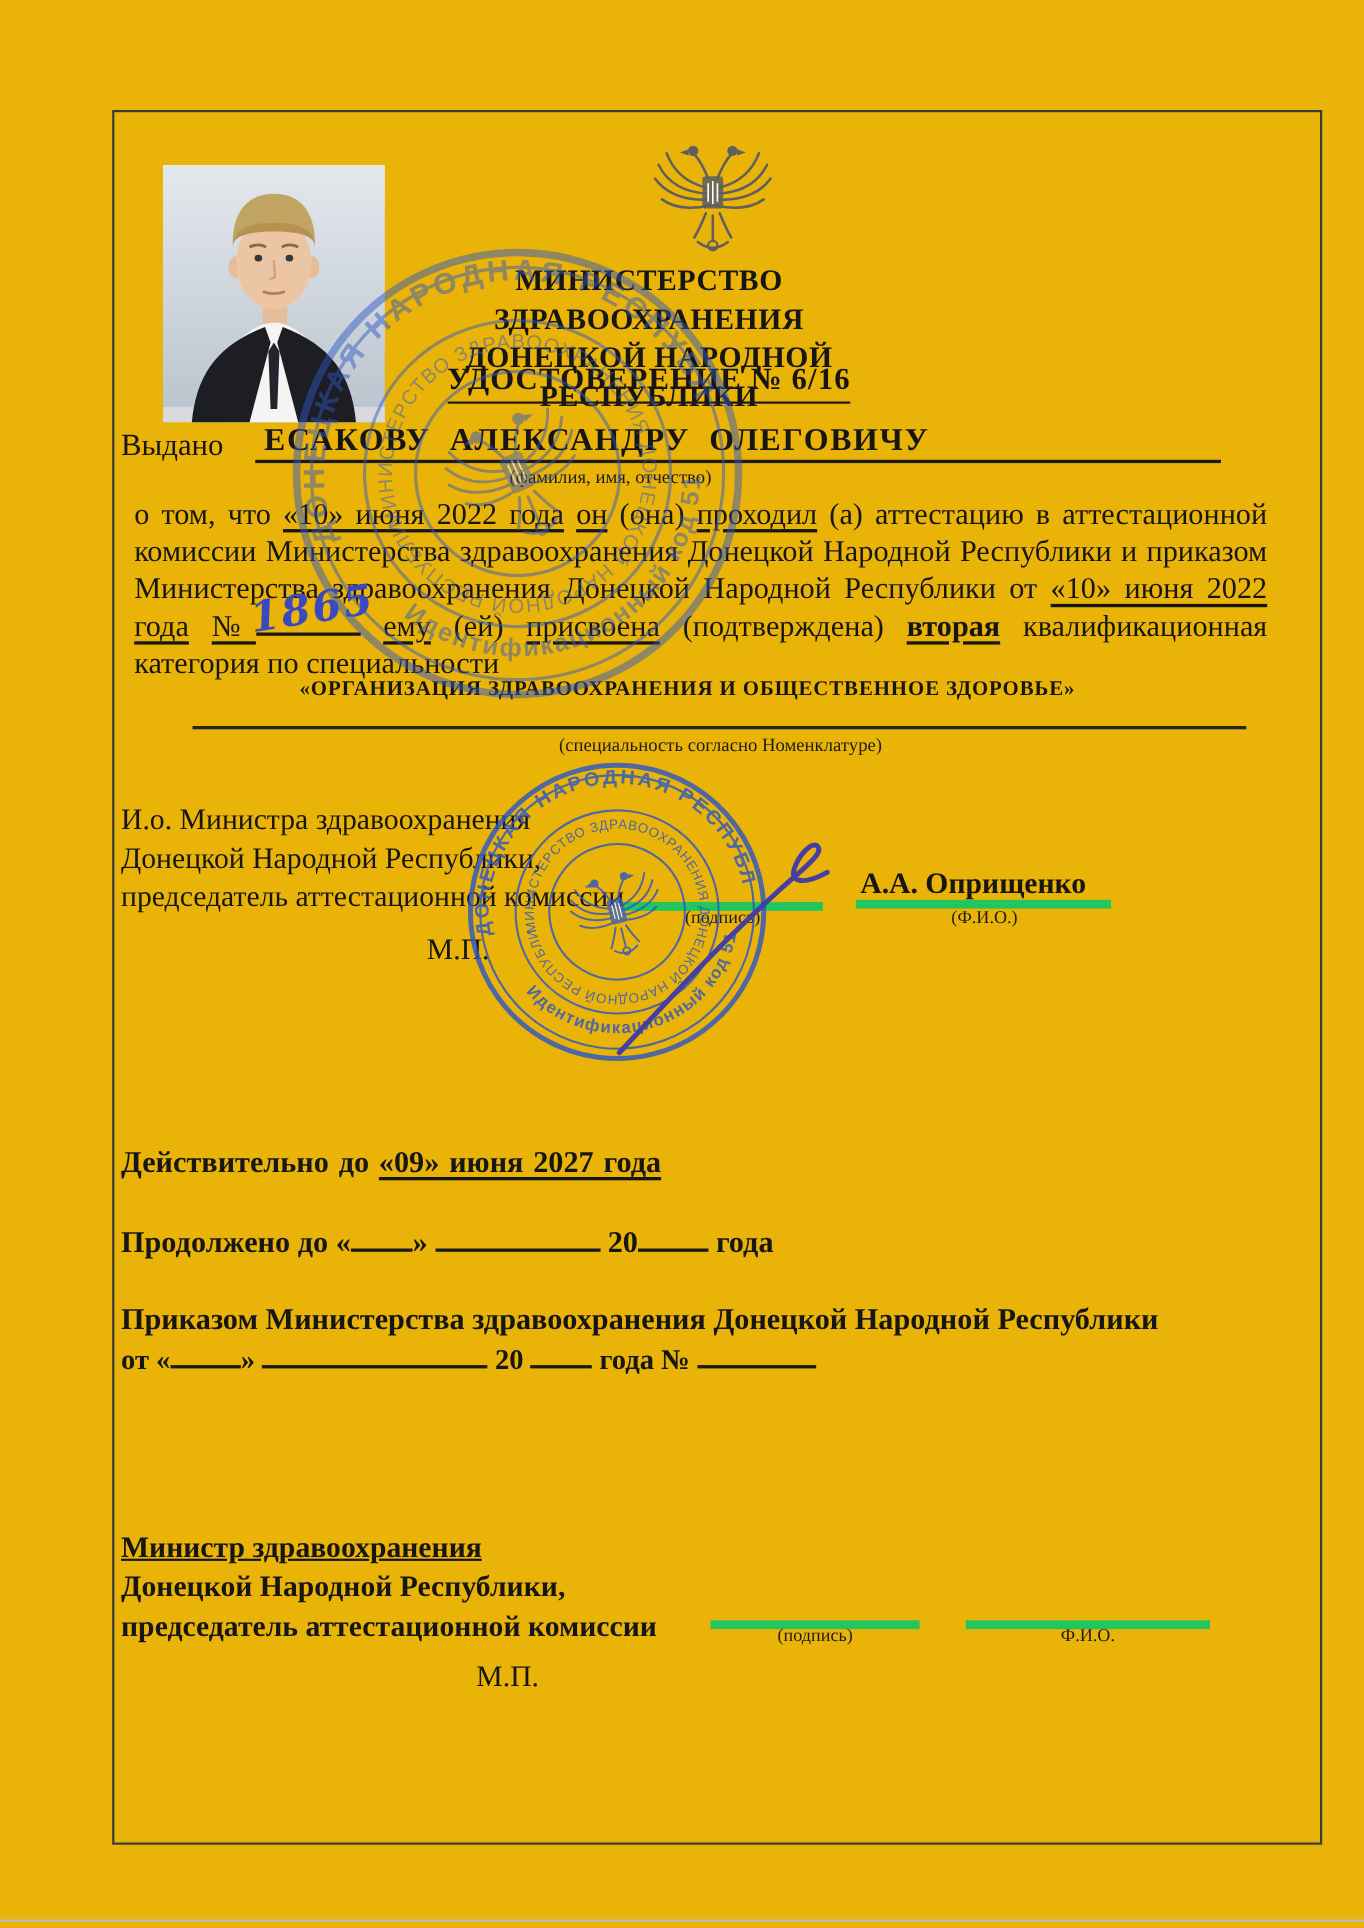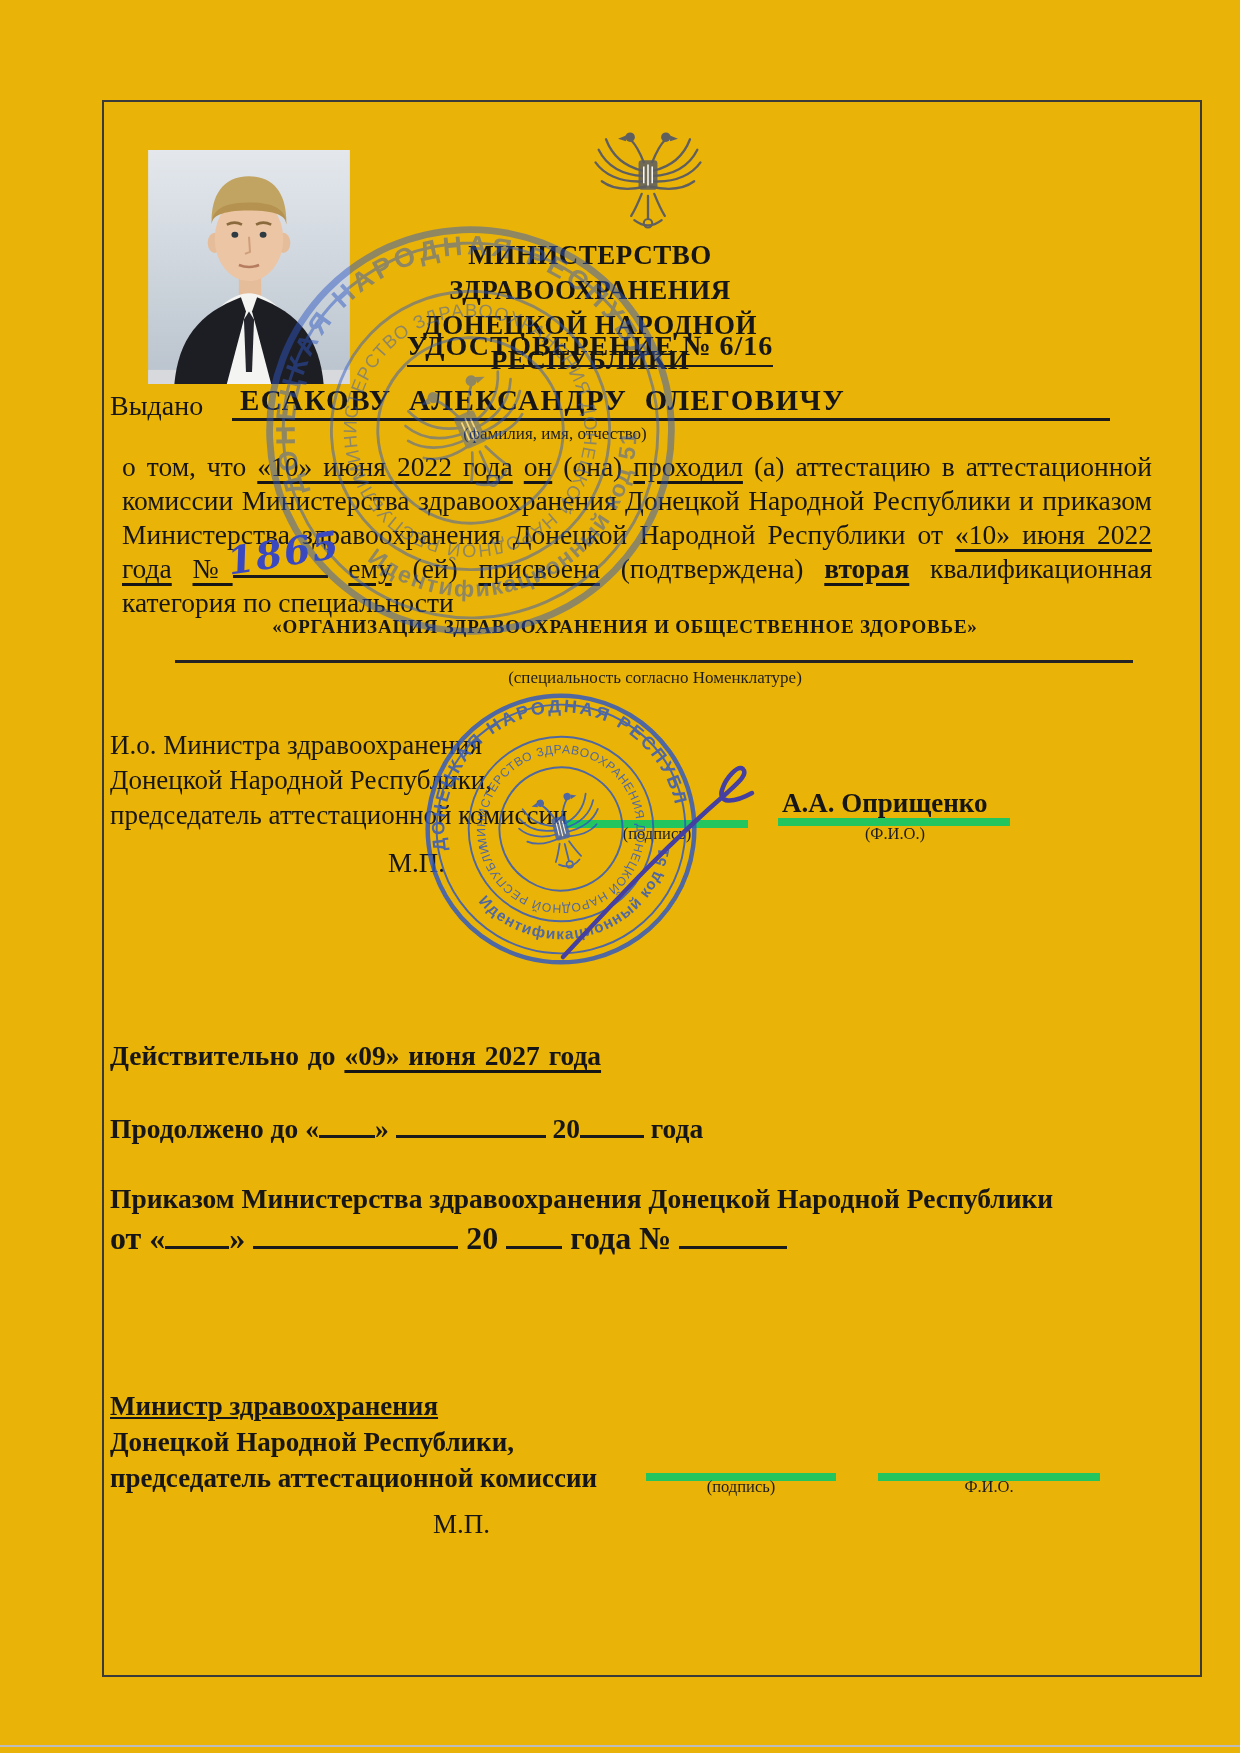--- a/index.html
+++ b/index.html
@@ -169,21 +169,21 @@
   </div>
 
   <div class="abs b" style="left:110px;top:1112px;font-size:27.5px;">
     <span>Продолжено до «</span><span class="blank" style="width:56px;"></span><span>»</span>
     <span class="blank" style="width:150px;"></span>
     <span>20</span><span class="blank" style="width:64px;"></span>
     <span>года</span>
   </div>
 
   <div class="abs b" style="left:110px;top:1183px;font-size:27.5px;">Приказом Министерства здравоохранения Донецкой Народной Республики</div>
-  <div class="abs b" style="left:110px;top:1219px;font-size:32px;">
+  <div class="abs b" style="left:110px;top:1219px;font-size:26px;">
     <span>от «</span><span class="blank" style="width:64px;"></span><span>»</span>
     <span class="blank" style="width:205px;"></span>
     <span>20</span>
     <span class="blank" style="width:56px;"></span>
     <span>года №</span>
     <span class="blank" style="width:108px;"></span>
   </div>
 
   <div class="abs b line27" style="left:110px;top:1388px;text-decoration:underline;">Министр здравоохранения</div>
   <div class="abs b line27" style="left:110px;top:1424px;">Донецкой Народной Республики,</div>

